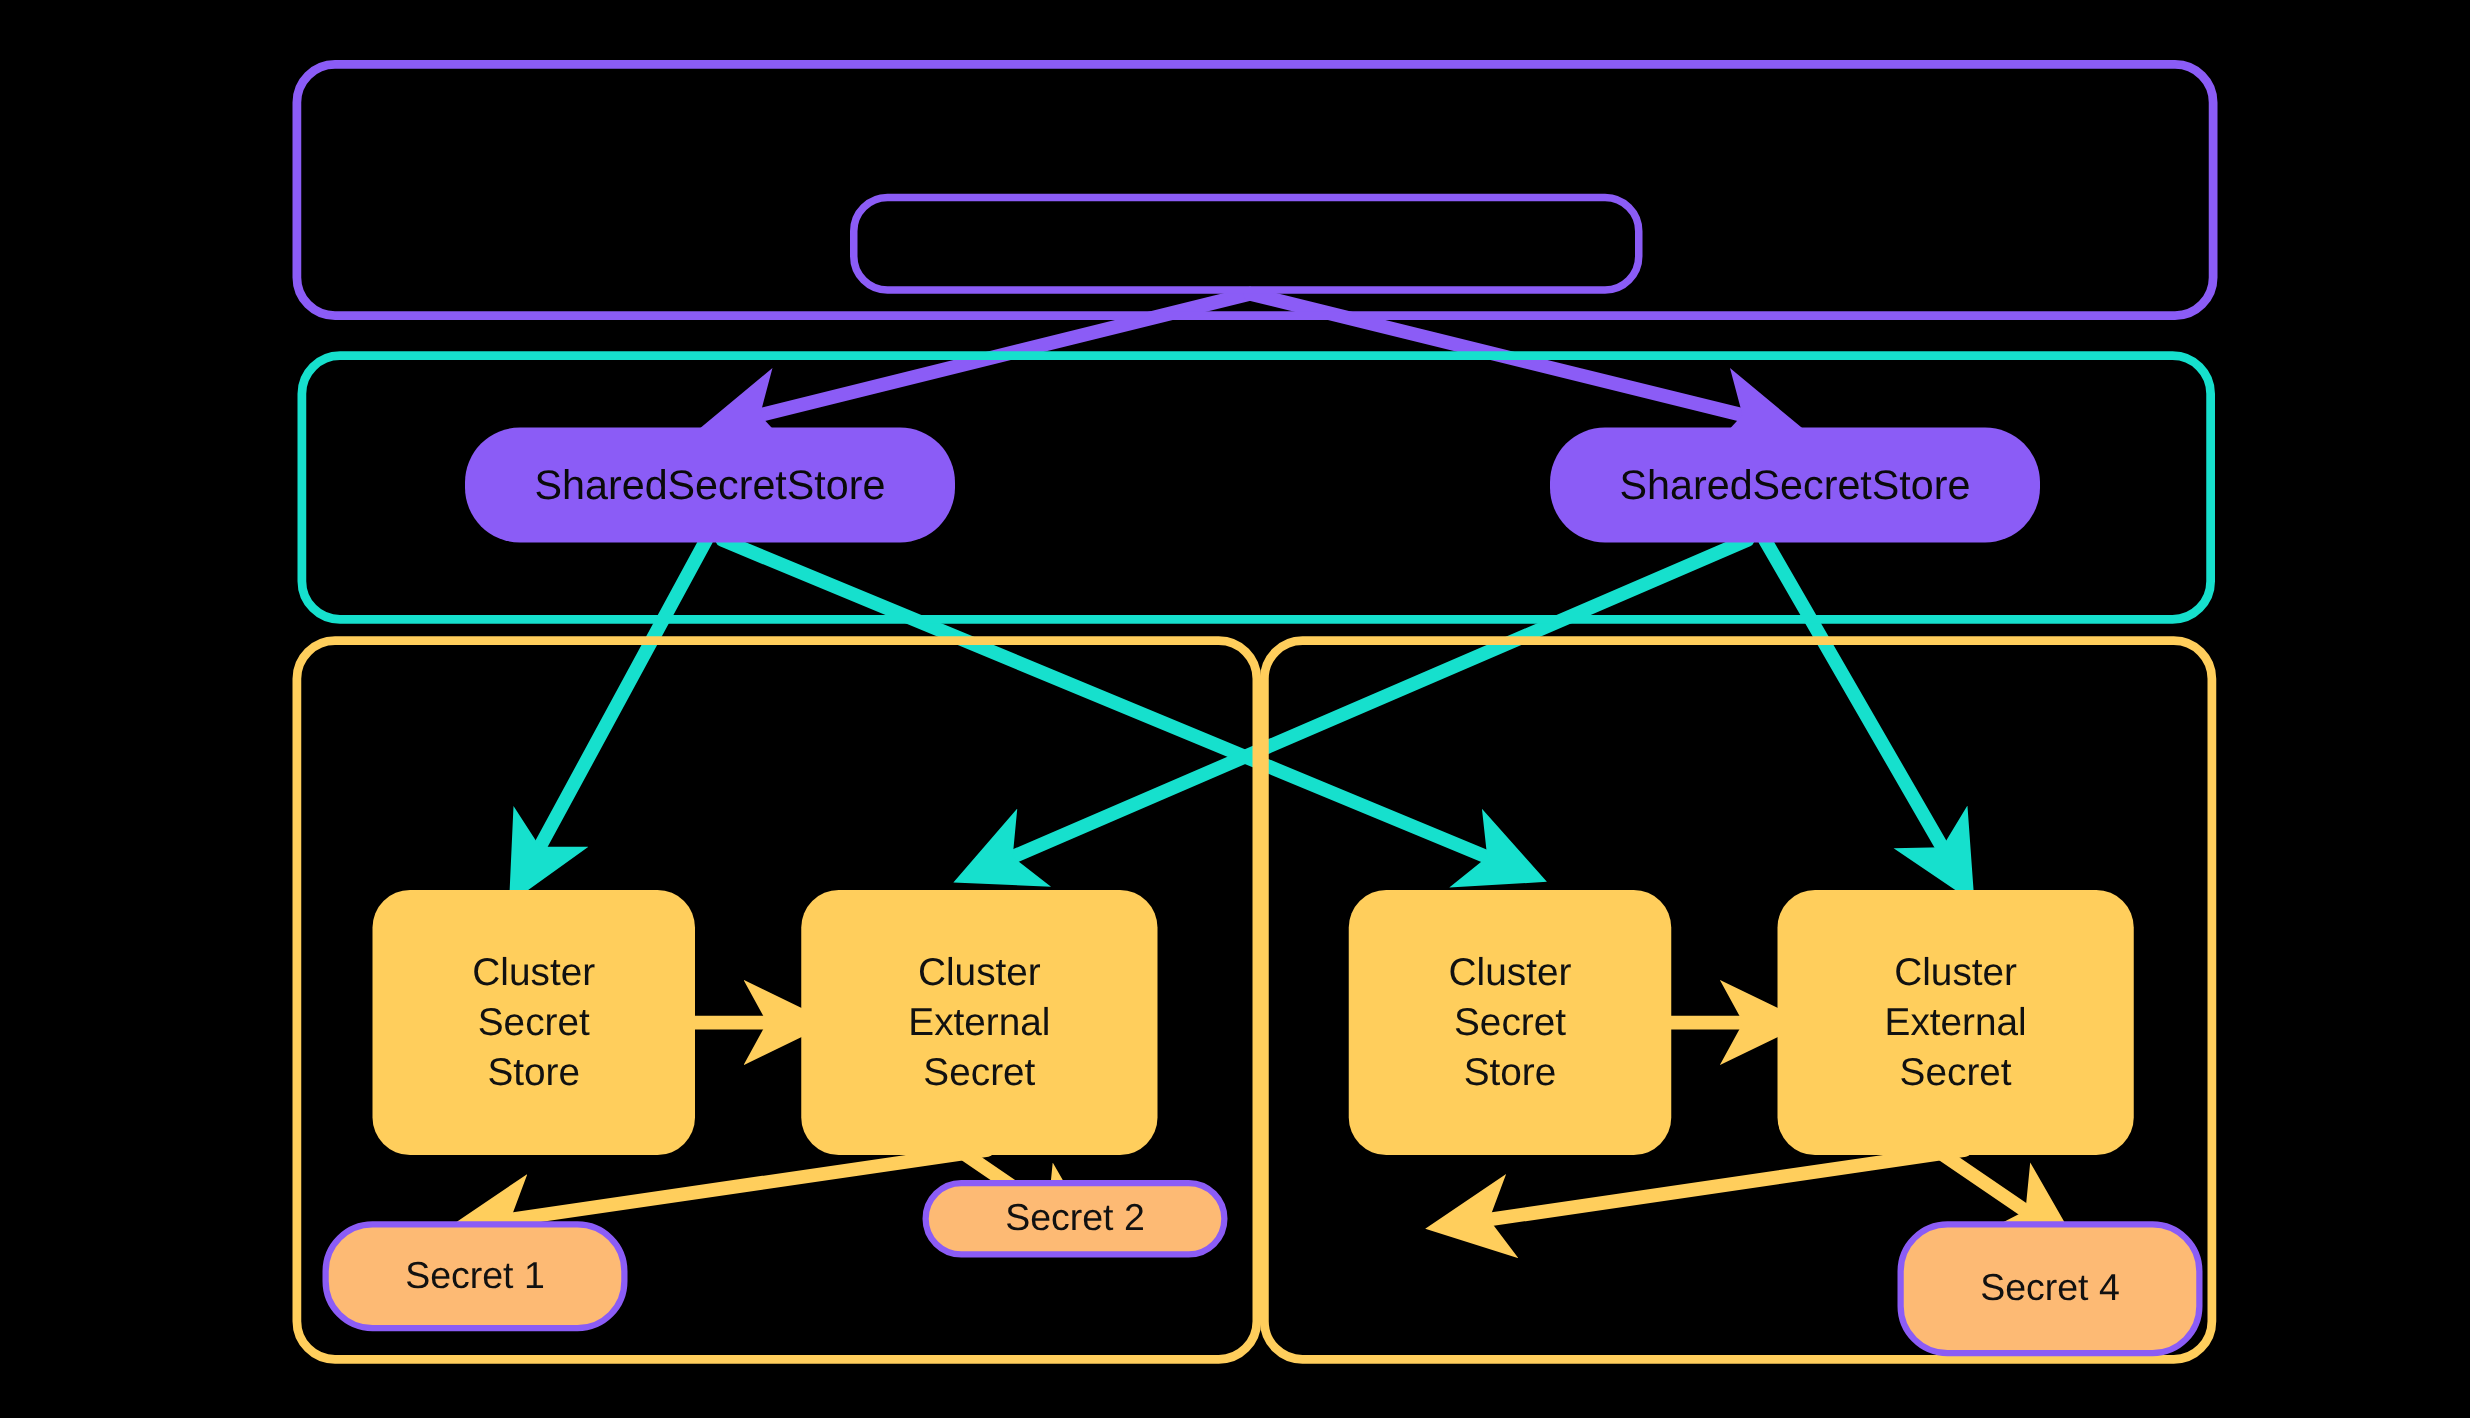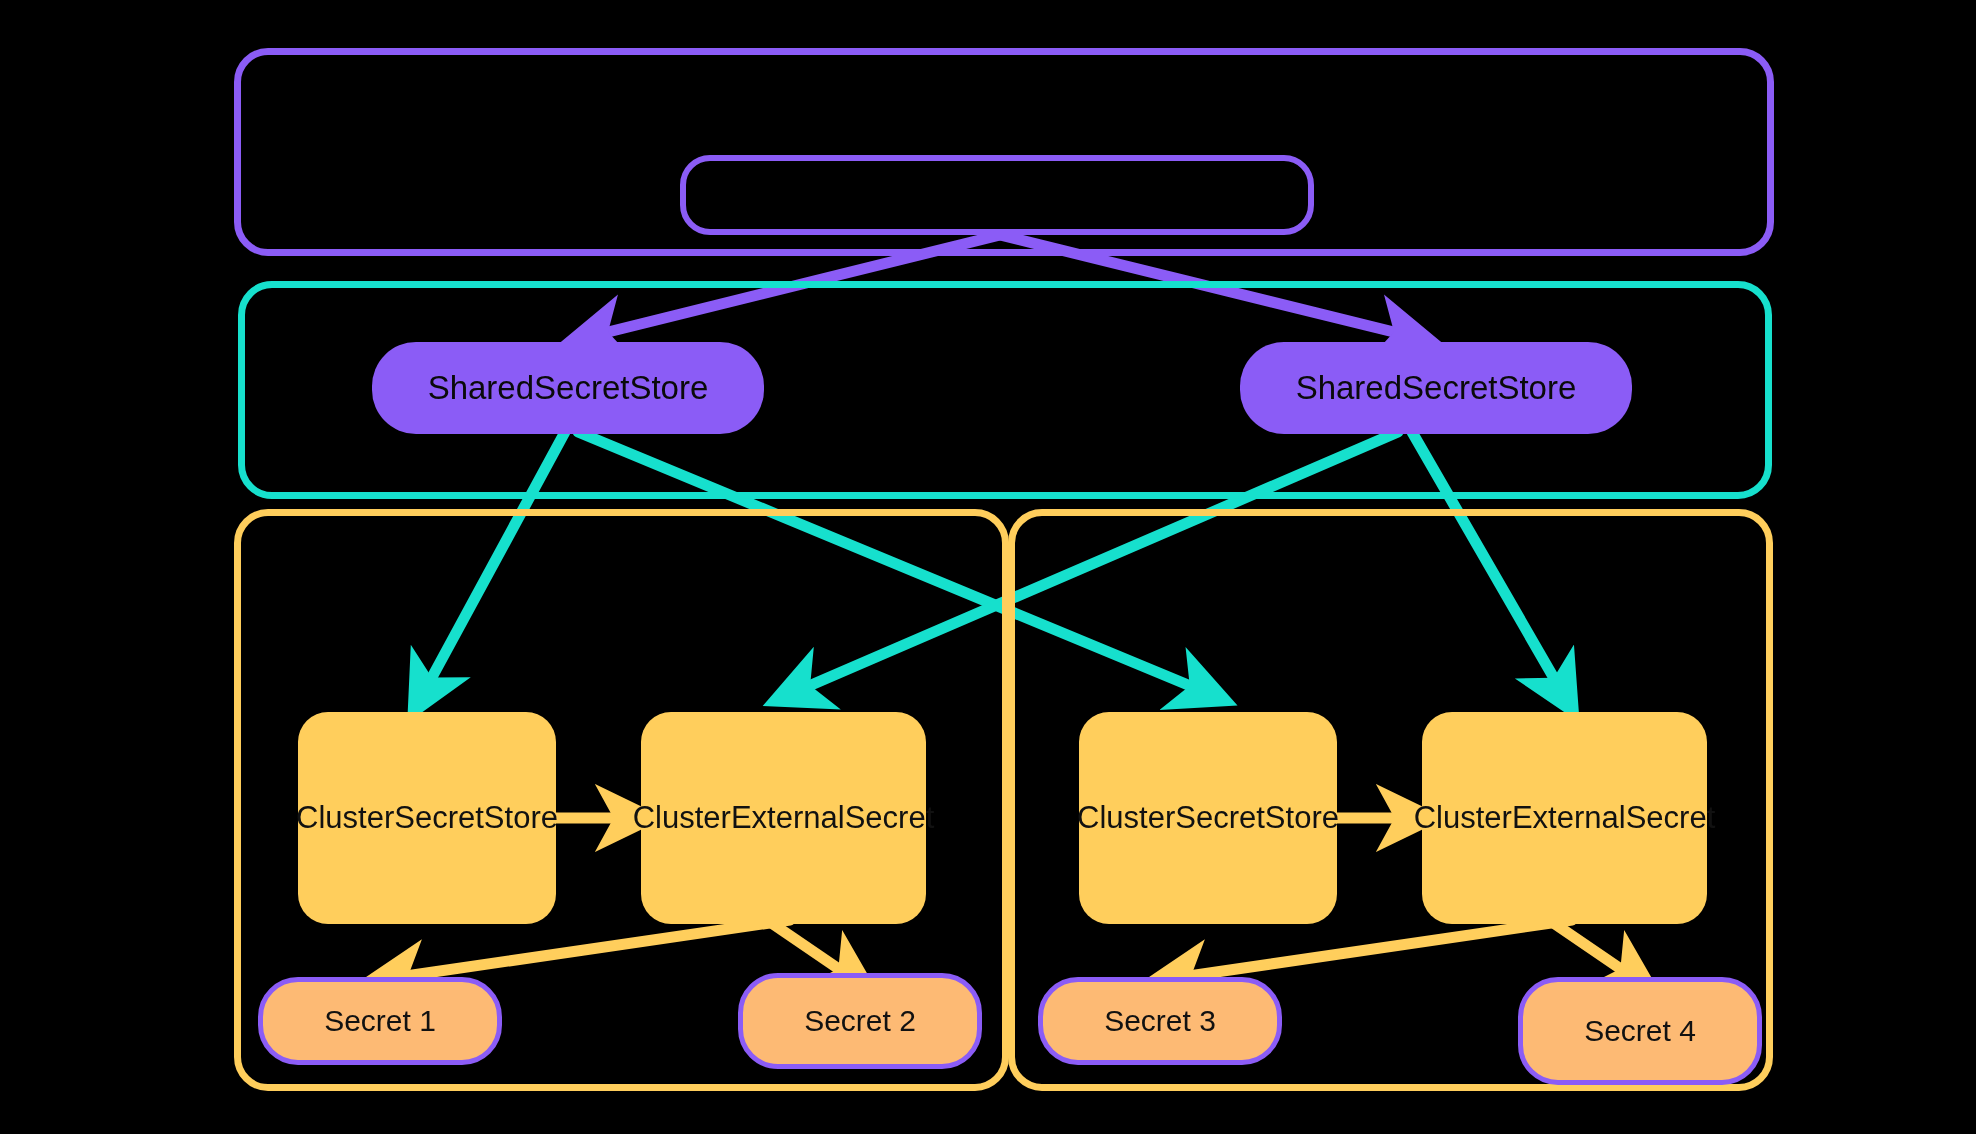--- a/index.html
+++ b/index.html
@@ -70,20 +70,21 @@
     font-size: 33px;
     color: #0a0a0a;
   }
 
   
   .cluster-box {
     background: #FFCE5C;
     border-radius: 30px;
     font-size: 31px;
     color: #111111;
+    flex-direction: column;
   }
   .cluster-box span { display: block; }
 
   
   .secret-pill {
     background: #fdba74;
     border: 5px solid #8B5CF6;
     border-radius: 40px;
     font-size: 30px;
     color: #111111;
@@ -184,19 +185,18 @@
   </div>
 
   <div class="node cluster-box" style="left:1422px; top:712px; width:285px; height:212px;">
     <span>Cluster</span>
     <span>External</span>
     <span>Secret</span>
   </div>
 
   <div class="node secret-pill" style="left:258px; top:977px; width:244px; height:88px;">Secret 1</div>
 
-  <div class="node secret-pill" style="left:738px; top:973px; width:244px; height:96px;">Secret 2</div>
-
-  <div class="node secret-pill" style="left:1038px; top:977px; width:244px; height:88px;">Secret 3</div>
+  <div class="node secret-pill" style="left:738px; top:944px; width:244px; height:62px;">Secret 2</div>
+
 
   <div class="node secret-pill" style="left:1518px; top:977px; width:244px; height:108px;">Secret 4</div>
 
 </div>
 
 </body></html>

